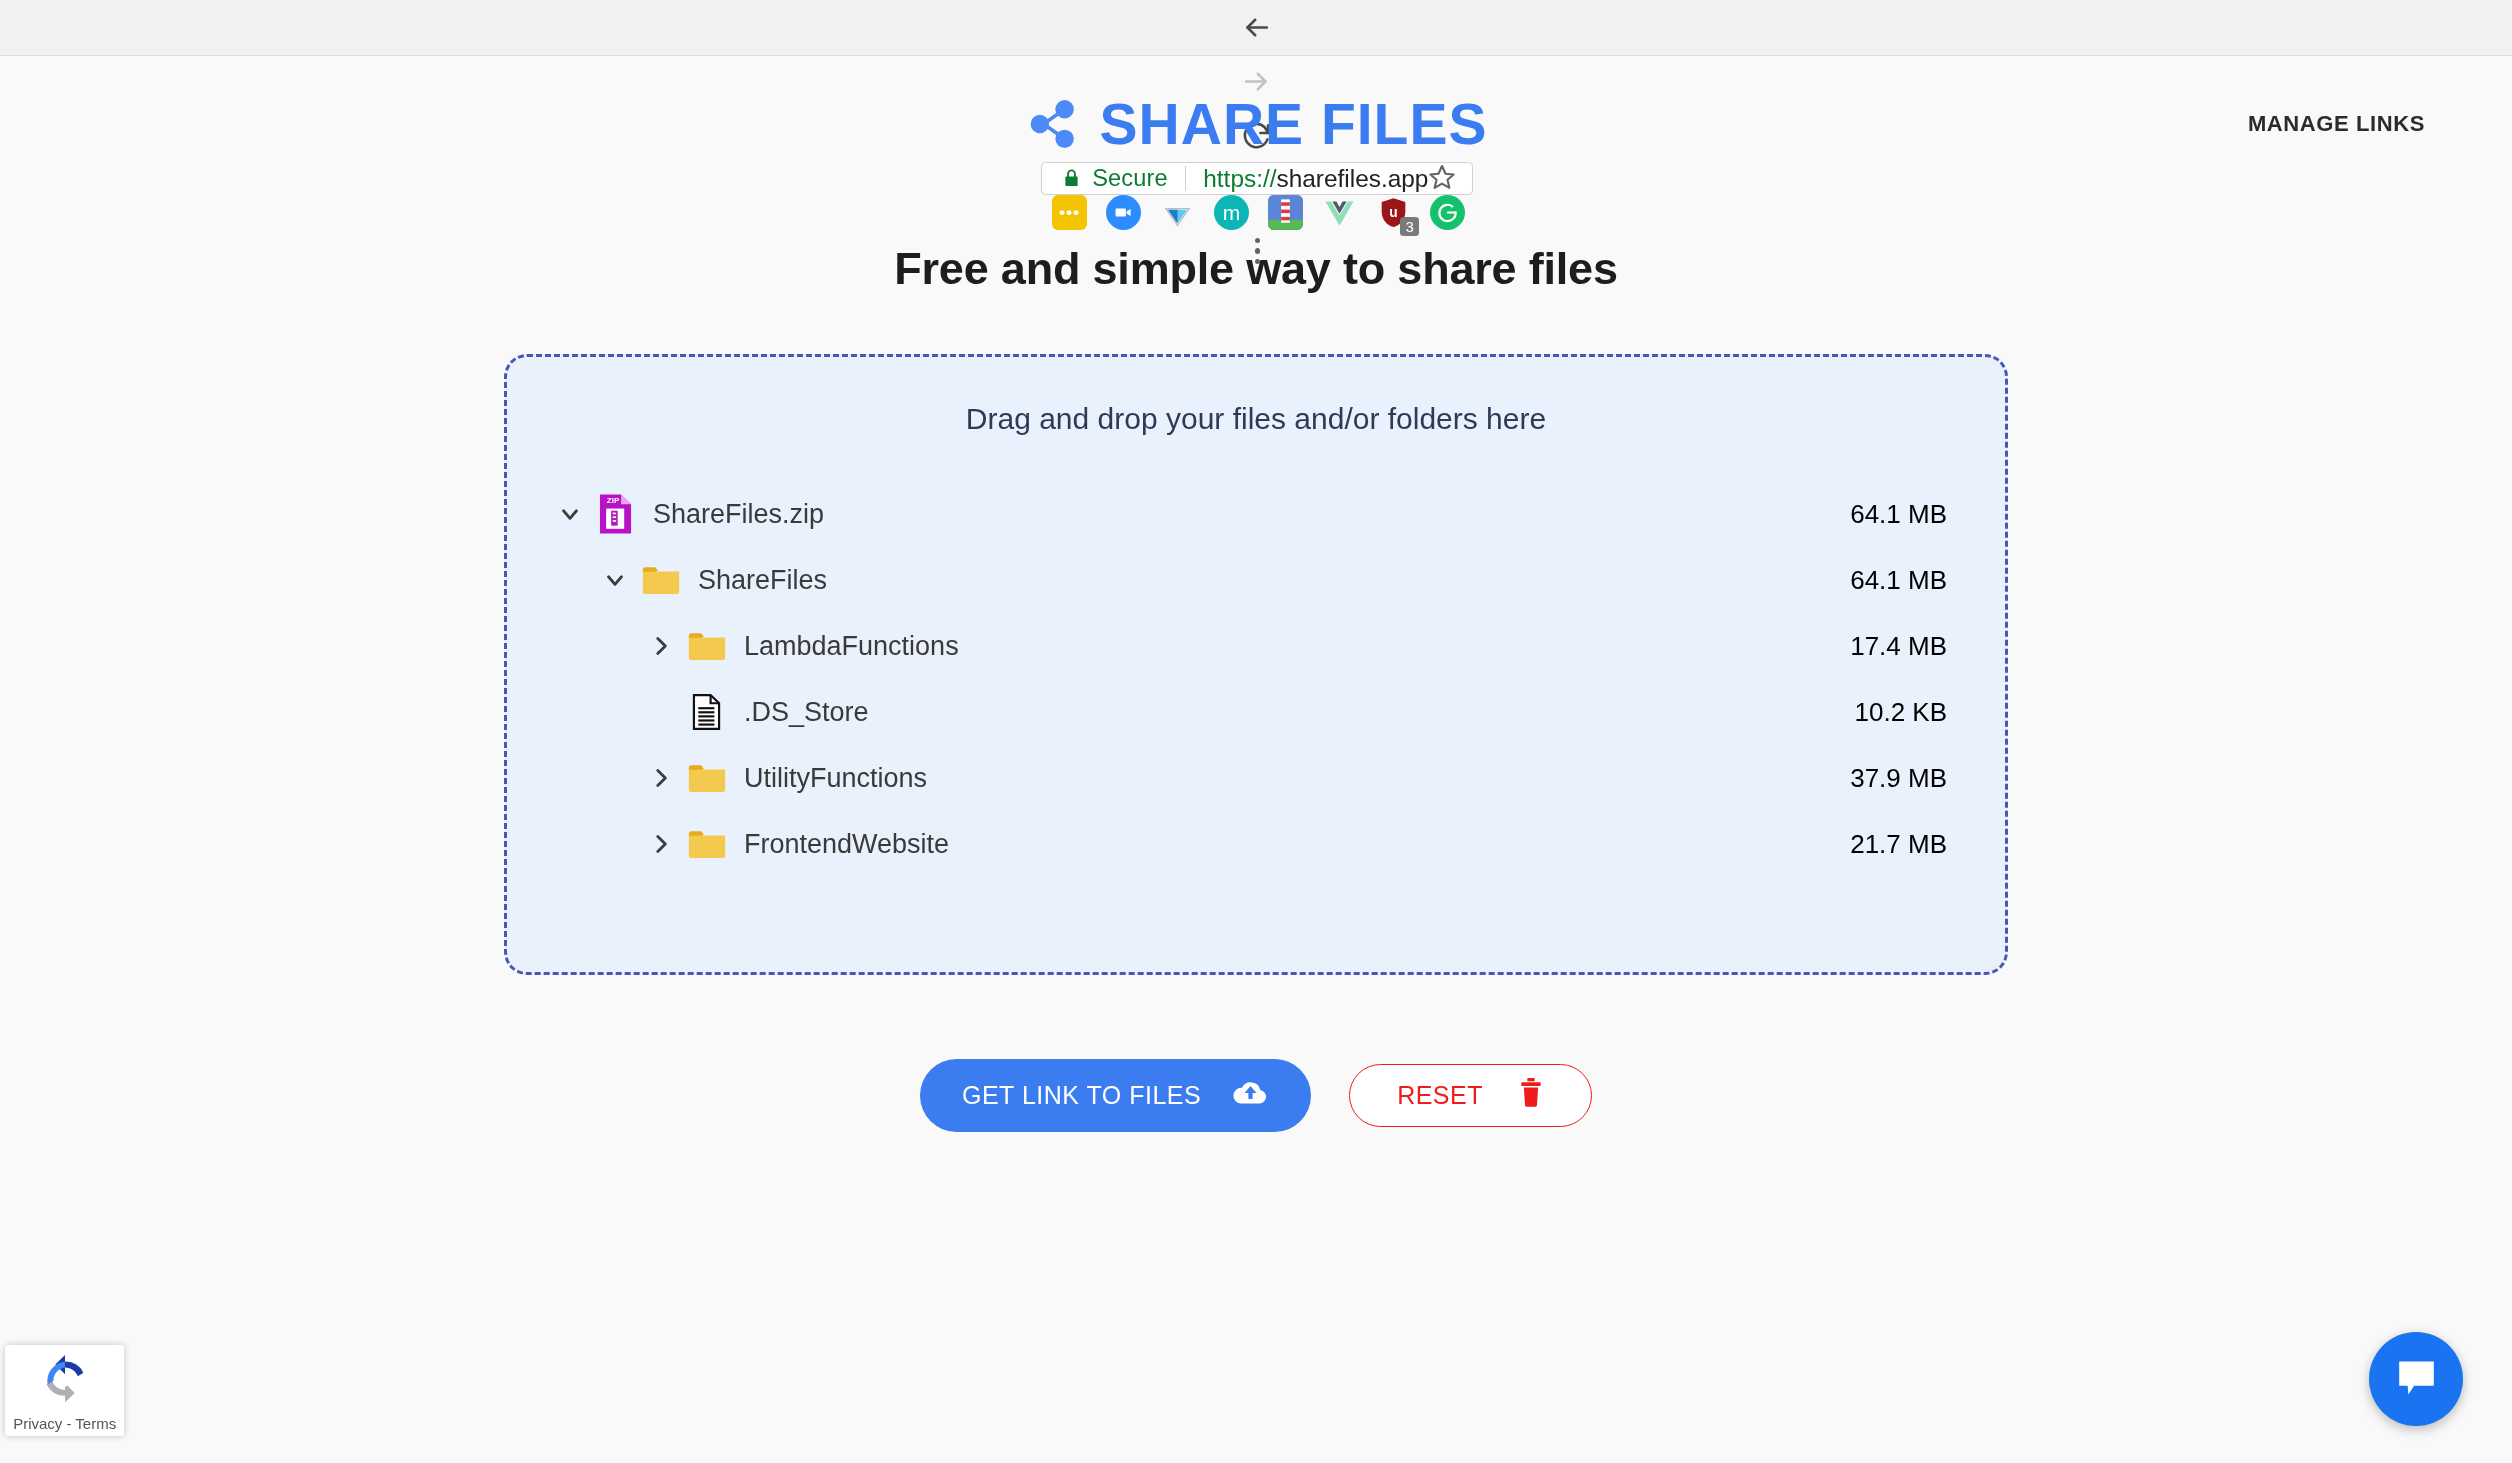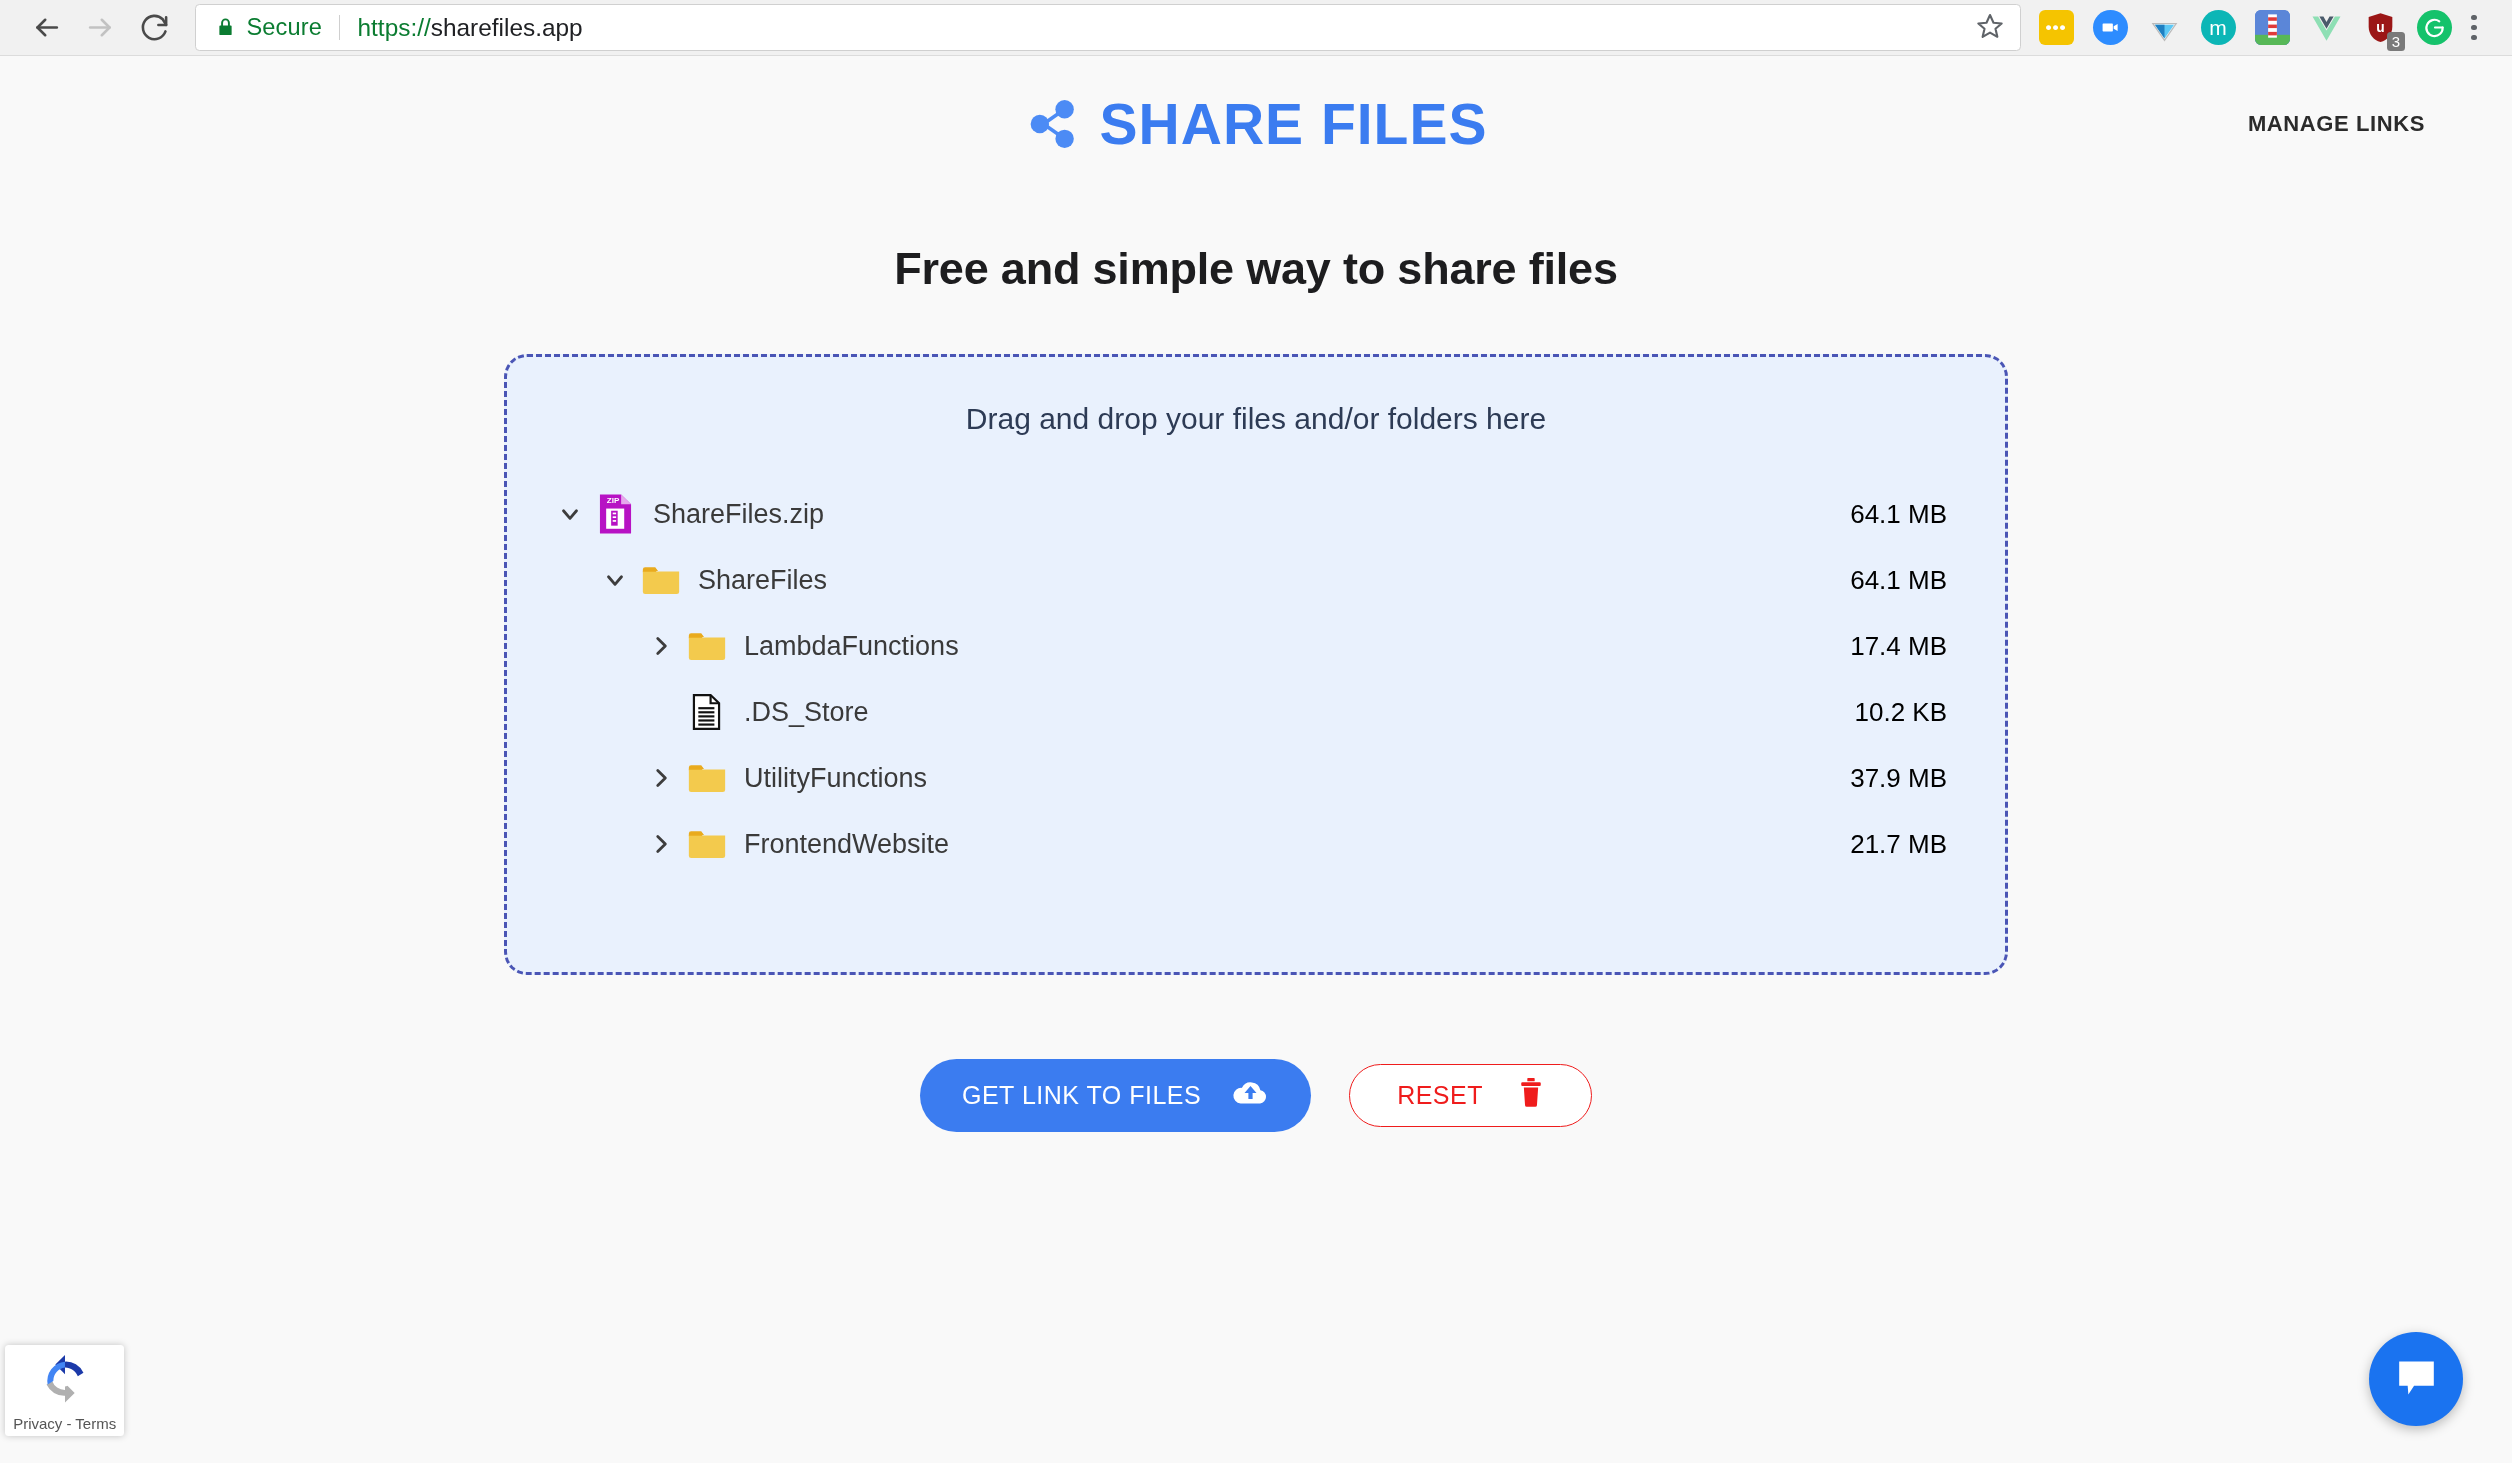--- a/index.html
+++ b/index.html
@@ -11,20 +11,21 @@
   }
 
   
   .browser-bar {
     height: 56px; width: 100%;
     background: #f1f1f1;
     display: flex; align-items: center;
     padding: 0 19px;
     border-bottom: 0.9px solid #dcdcdc;
     position: relative;
+    flex-direction: column;
   }
   .nav-btn {
     width: 54px; height: 54px;
     display: flex; align-items: center; justify-content: center;
     flex: 0 0 auto;
   }
   .nav-btn svg { display: block; }
 
   .omnibox {
     flex: 1 1 auto;

